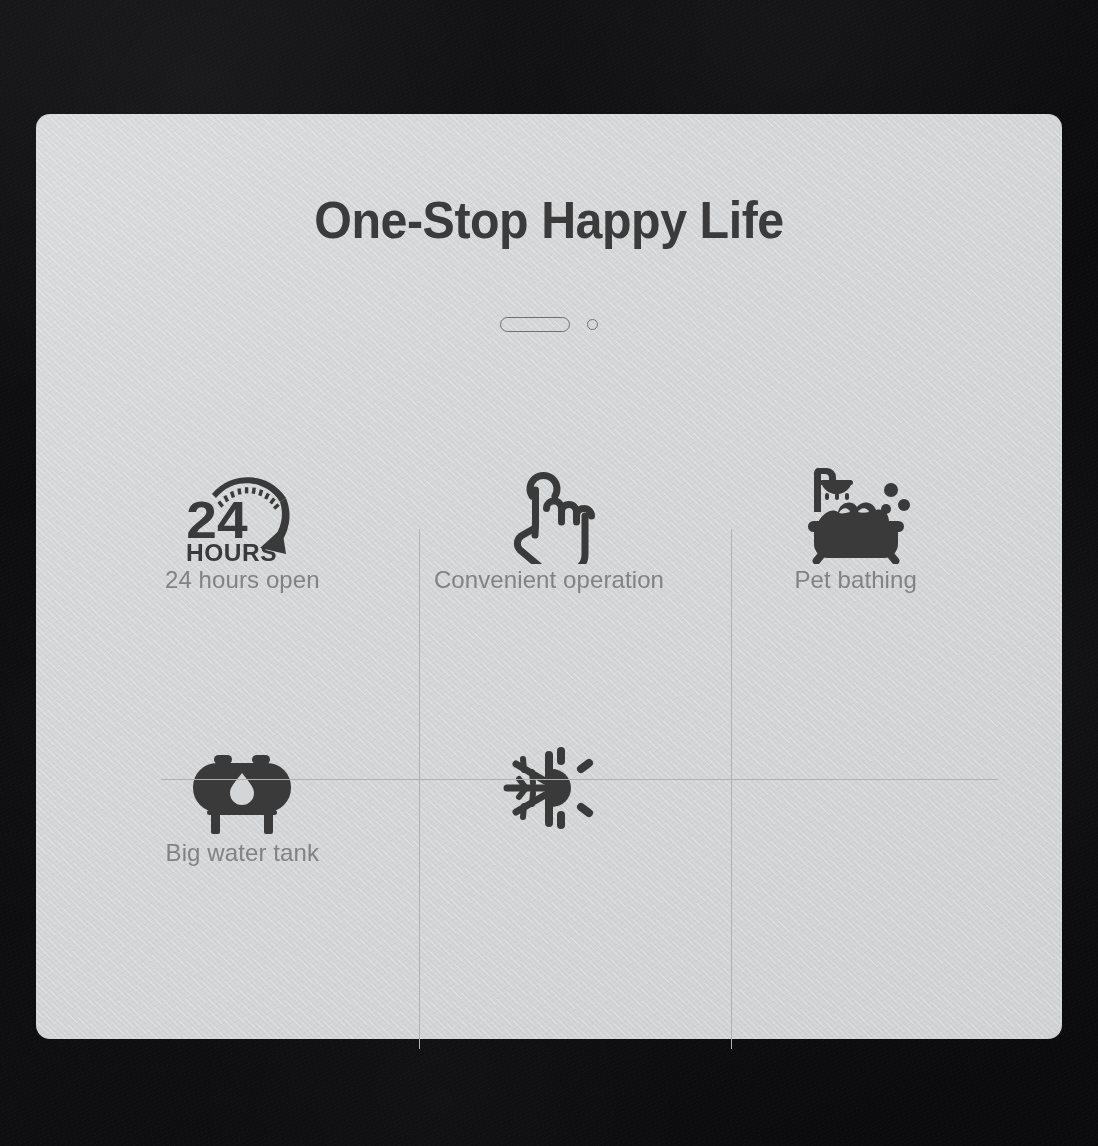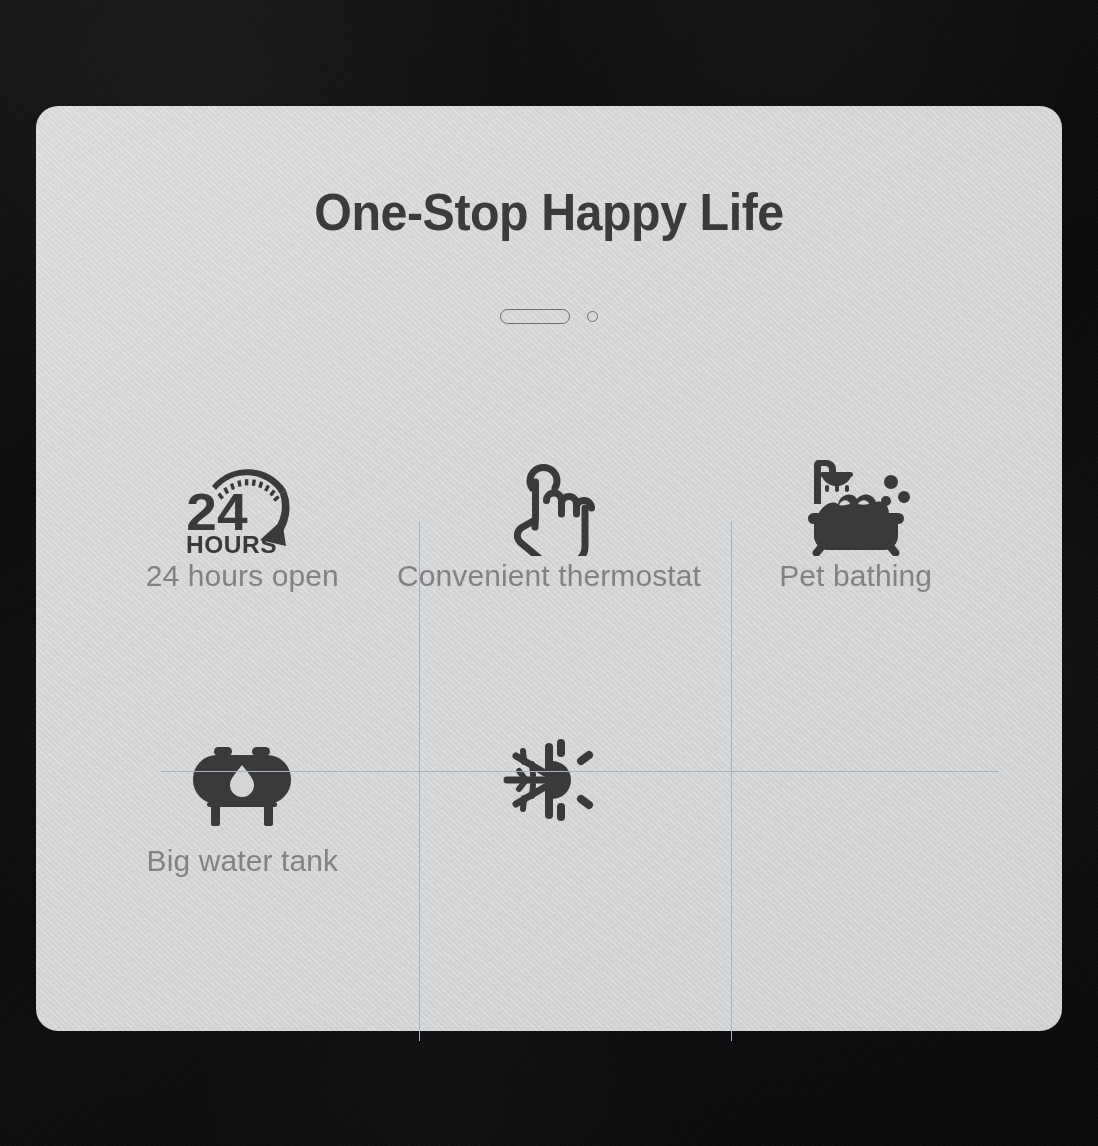--- a/index.html
+++ b/index.html
@@ -26,24 +26,24 @@
     background-image:
       repeating-linear-gradient(37deg, rgba(255,255,255,.013) 0 1px, rgba(0,0,0,0) 1px 3px),
       repeating-linear-gradient(-24deg, rgba(255,255,255,.010) 0 1px, rgba(0,0,0,0) 1px 4px),
       repeating-linear-gradient(78deg, rgba(255,255,255,.008) 0 1px, rgba(0,0,0,0) 1px 5px);
     opacity:.9;
   }
 
   
   #card {
     position:absolute;
-    left:36px; top:106px;
+    left:36px; top:114px;
     width:1026px; height:925px;
     background: linear-gradient(145deg,#d9dadb 0%, #d4d5d6 35%, #d2d3d4 70%, #cfd1d2 100%);
-    border-radius:22px;
+    border-radius:14px;
   }
   #card-grain {
     position:absolute; inset:0; border-radius:22px;
     background-image:
       repeating-linear-gradient(44deg, rgba(255,255,255,.26) 0 1px, rgba(0,0,0,0) 1px 4px),
       repeating-linear-gradient(-31deg, rgba(0,0,0,.016) 0 1px, rgba(0,0,0,0) 1px 5px);
     pointer-events:none;
   }
 
   
@@ -89,29 +89,29 @@
     flex-direction:column;
     align-items:center;
     justify-content:flex-start;
   }
   .cell .icon-wrap {
     height:150px;
     display:flex; align-items:flex-end; justify-content:center;
   }
   .cell .cell-label {
     color:#828282;
-    font-size:30px;
+    font-size:24px;
     line-height:1.32;
     text-align:left;
     white-space:pre-line;
     letter-spacing:.1px;
   }
   .r1 .icon-wrap { padding-top:10px; }
   .r2 .icon-wrap { padding-top:22px; }
-  .r2 .cell-label { margin-top:12px; }
+  .r2 .cell-label { margin-top:0; }
 
   
   #v1, #v2 {
     position:absolute; top:115px; width:1px; height:520px;
     background:#a9b3c0;
   }
   #v1 { left:330px; }
   #v2 { left:642px; }
   #h1 {
     position:absolute; left:72px; width:837px; top:365px; height:1px;
@@ -184,21 +184,21 @@
             <path d="M34 68 L20 76 a9.5 9.5 0 0 0 -1 14 l19 16 a26 26 0 0 0 16 5 h14 a16 16 0 0 0 16 -16 V56"></path>
 
             <path d="M45.5 48.5 a7.5 7.5 0 0 1 15 0 V62"></path>
 
             <path d="M60.5 52 a7.5 7.5 0 0 1 15 0 V62"></path>
 
             <path d="M75.5 56 a7.5 7.5 0 0 1 15 0"></path>
           </g>
         </svg>
       </div>
-      <div class="cell-label">Convenient thermostat</div>
+      <div class="cell-label">Convenient operation</div>
     </div>
 
     <div class="cell r1">
       <div class="icon-wrap">
         <svg width="112" height="104" viewBox="0 0 112 104">
           <g fill="#3a3a3a">
 
             <path d="M17 8 h10 a9 9 0 0 1 9 9 v5 h-7 v-4 a4 4 0 0 0 -4 -4 h-4 v38 h-7 V15 a7 7 0 0 1 3 -7 z"></path>
 
             <path d="M21 23 h31 a16 16 0 0 1 -31 0 z" transform="translate(0,-1)"></path>

